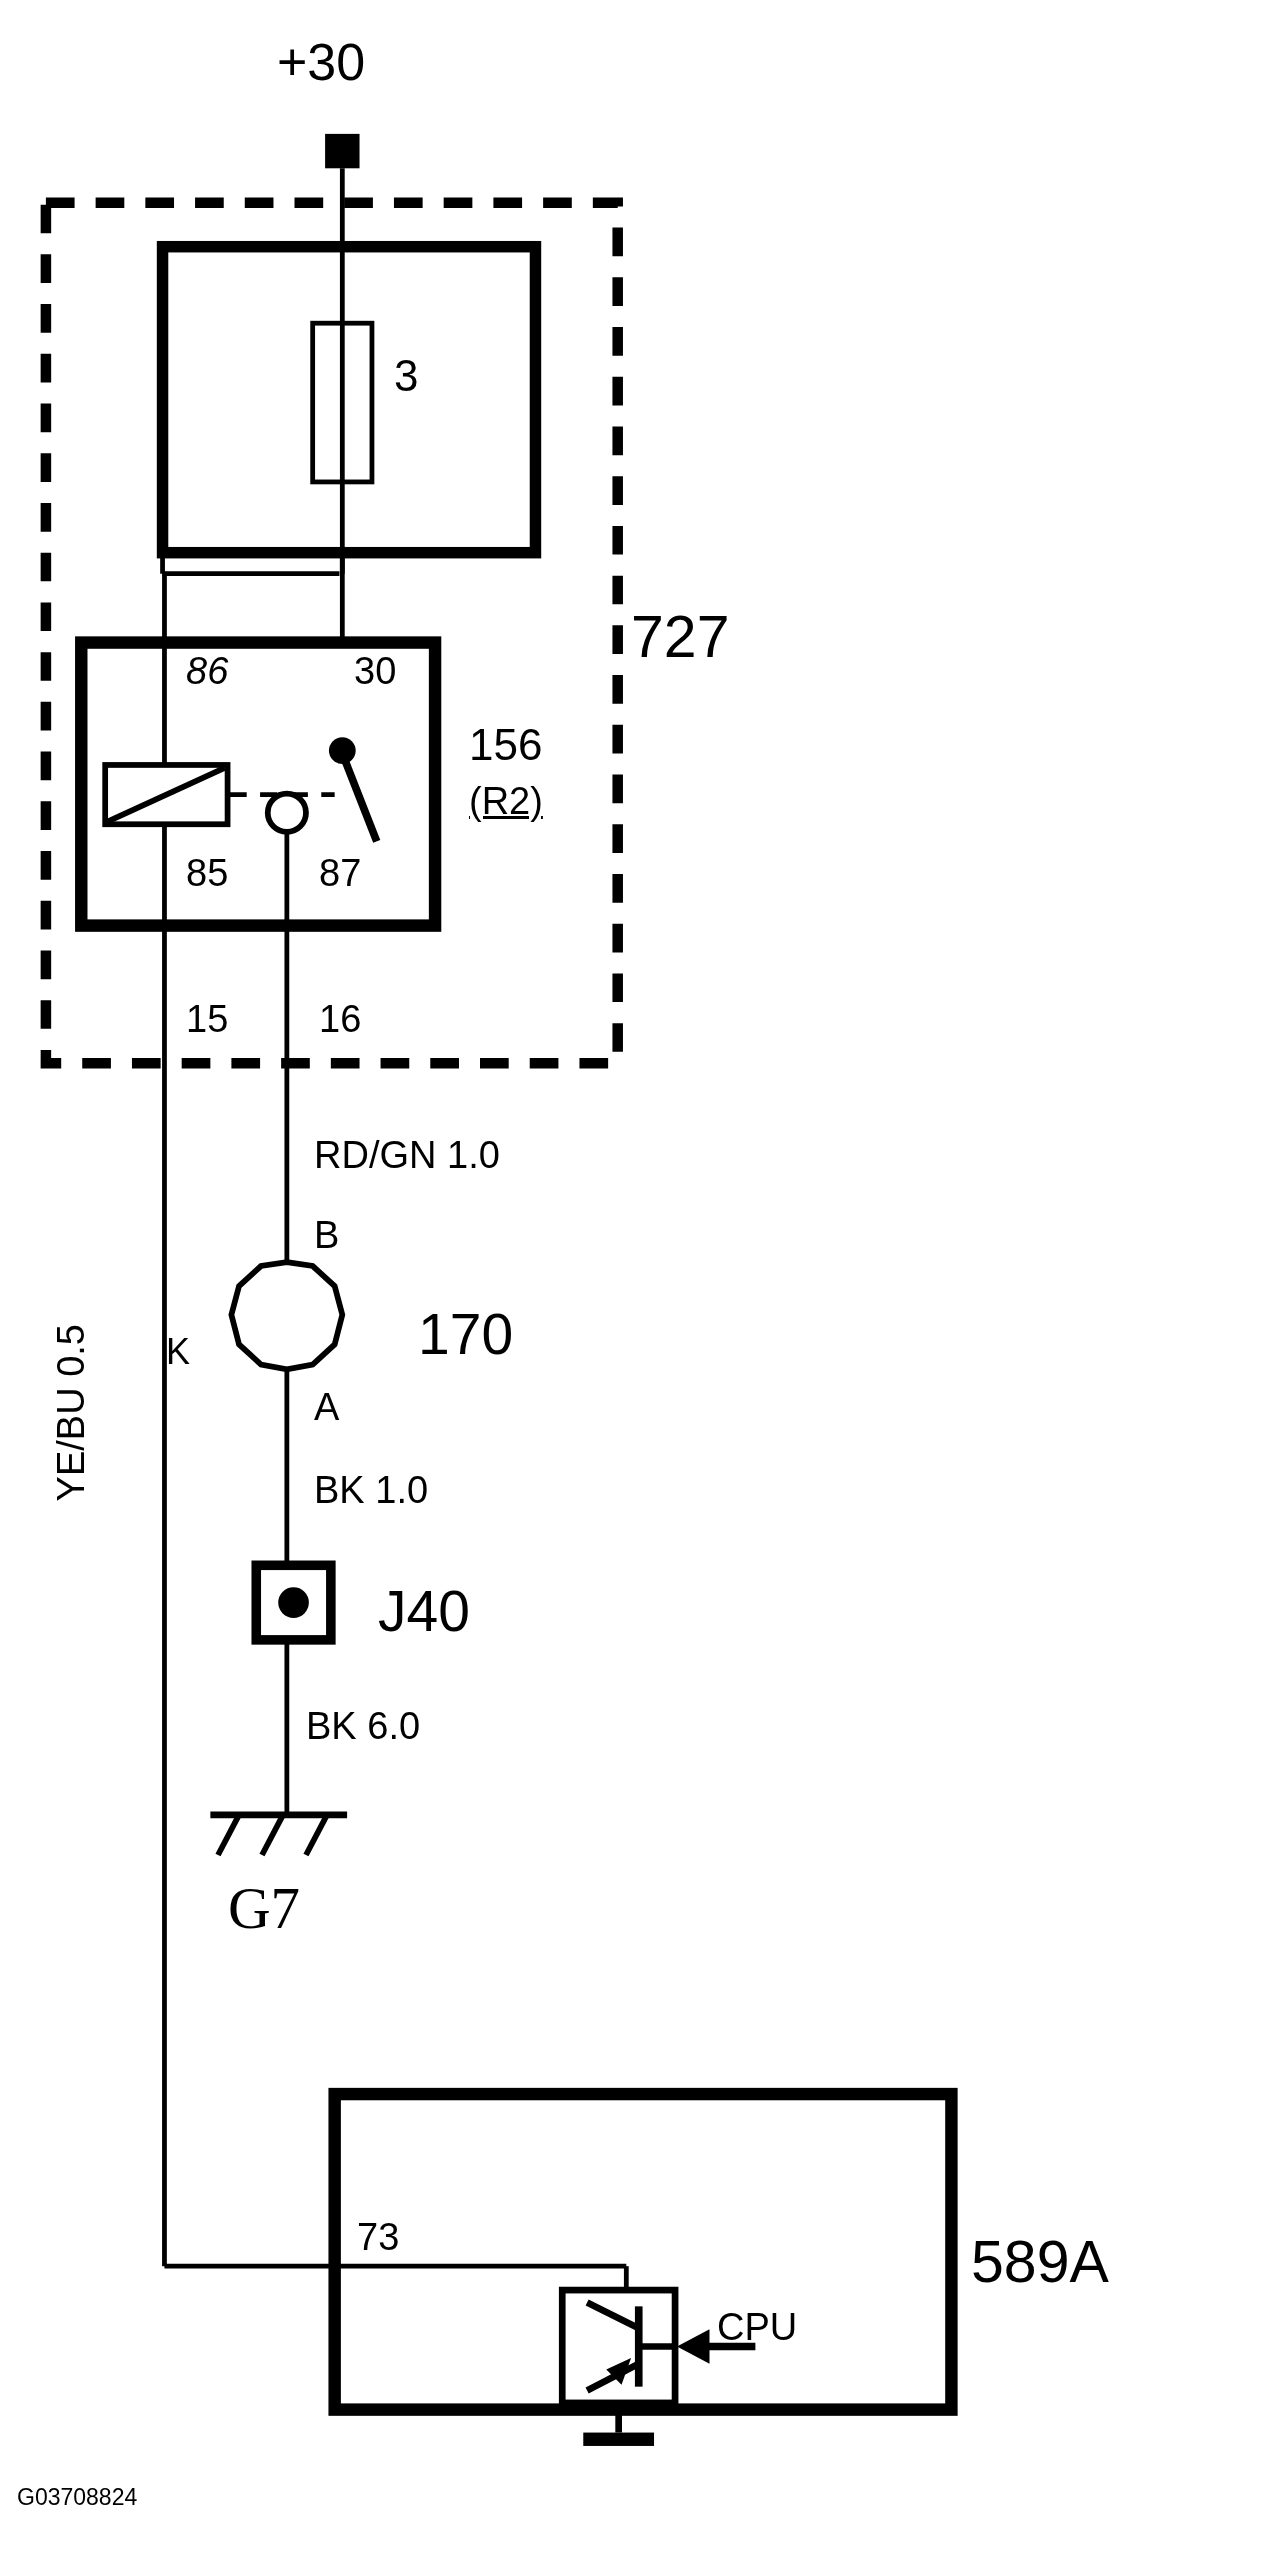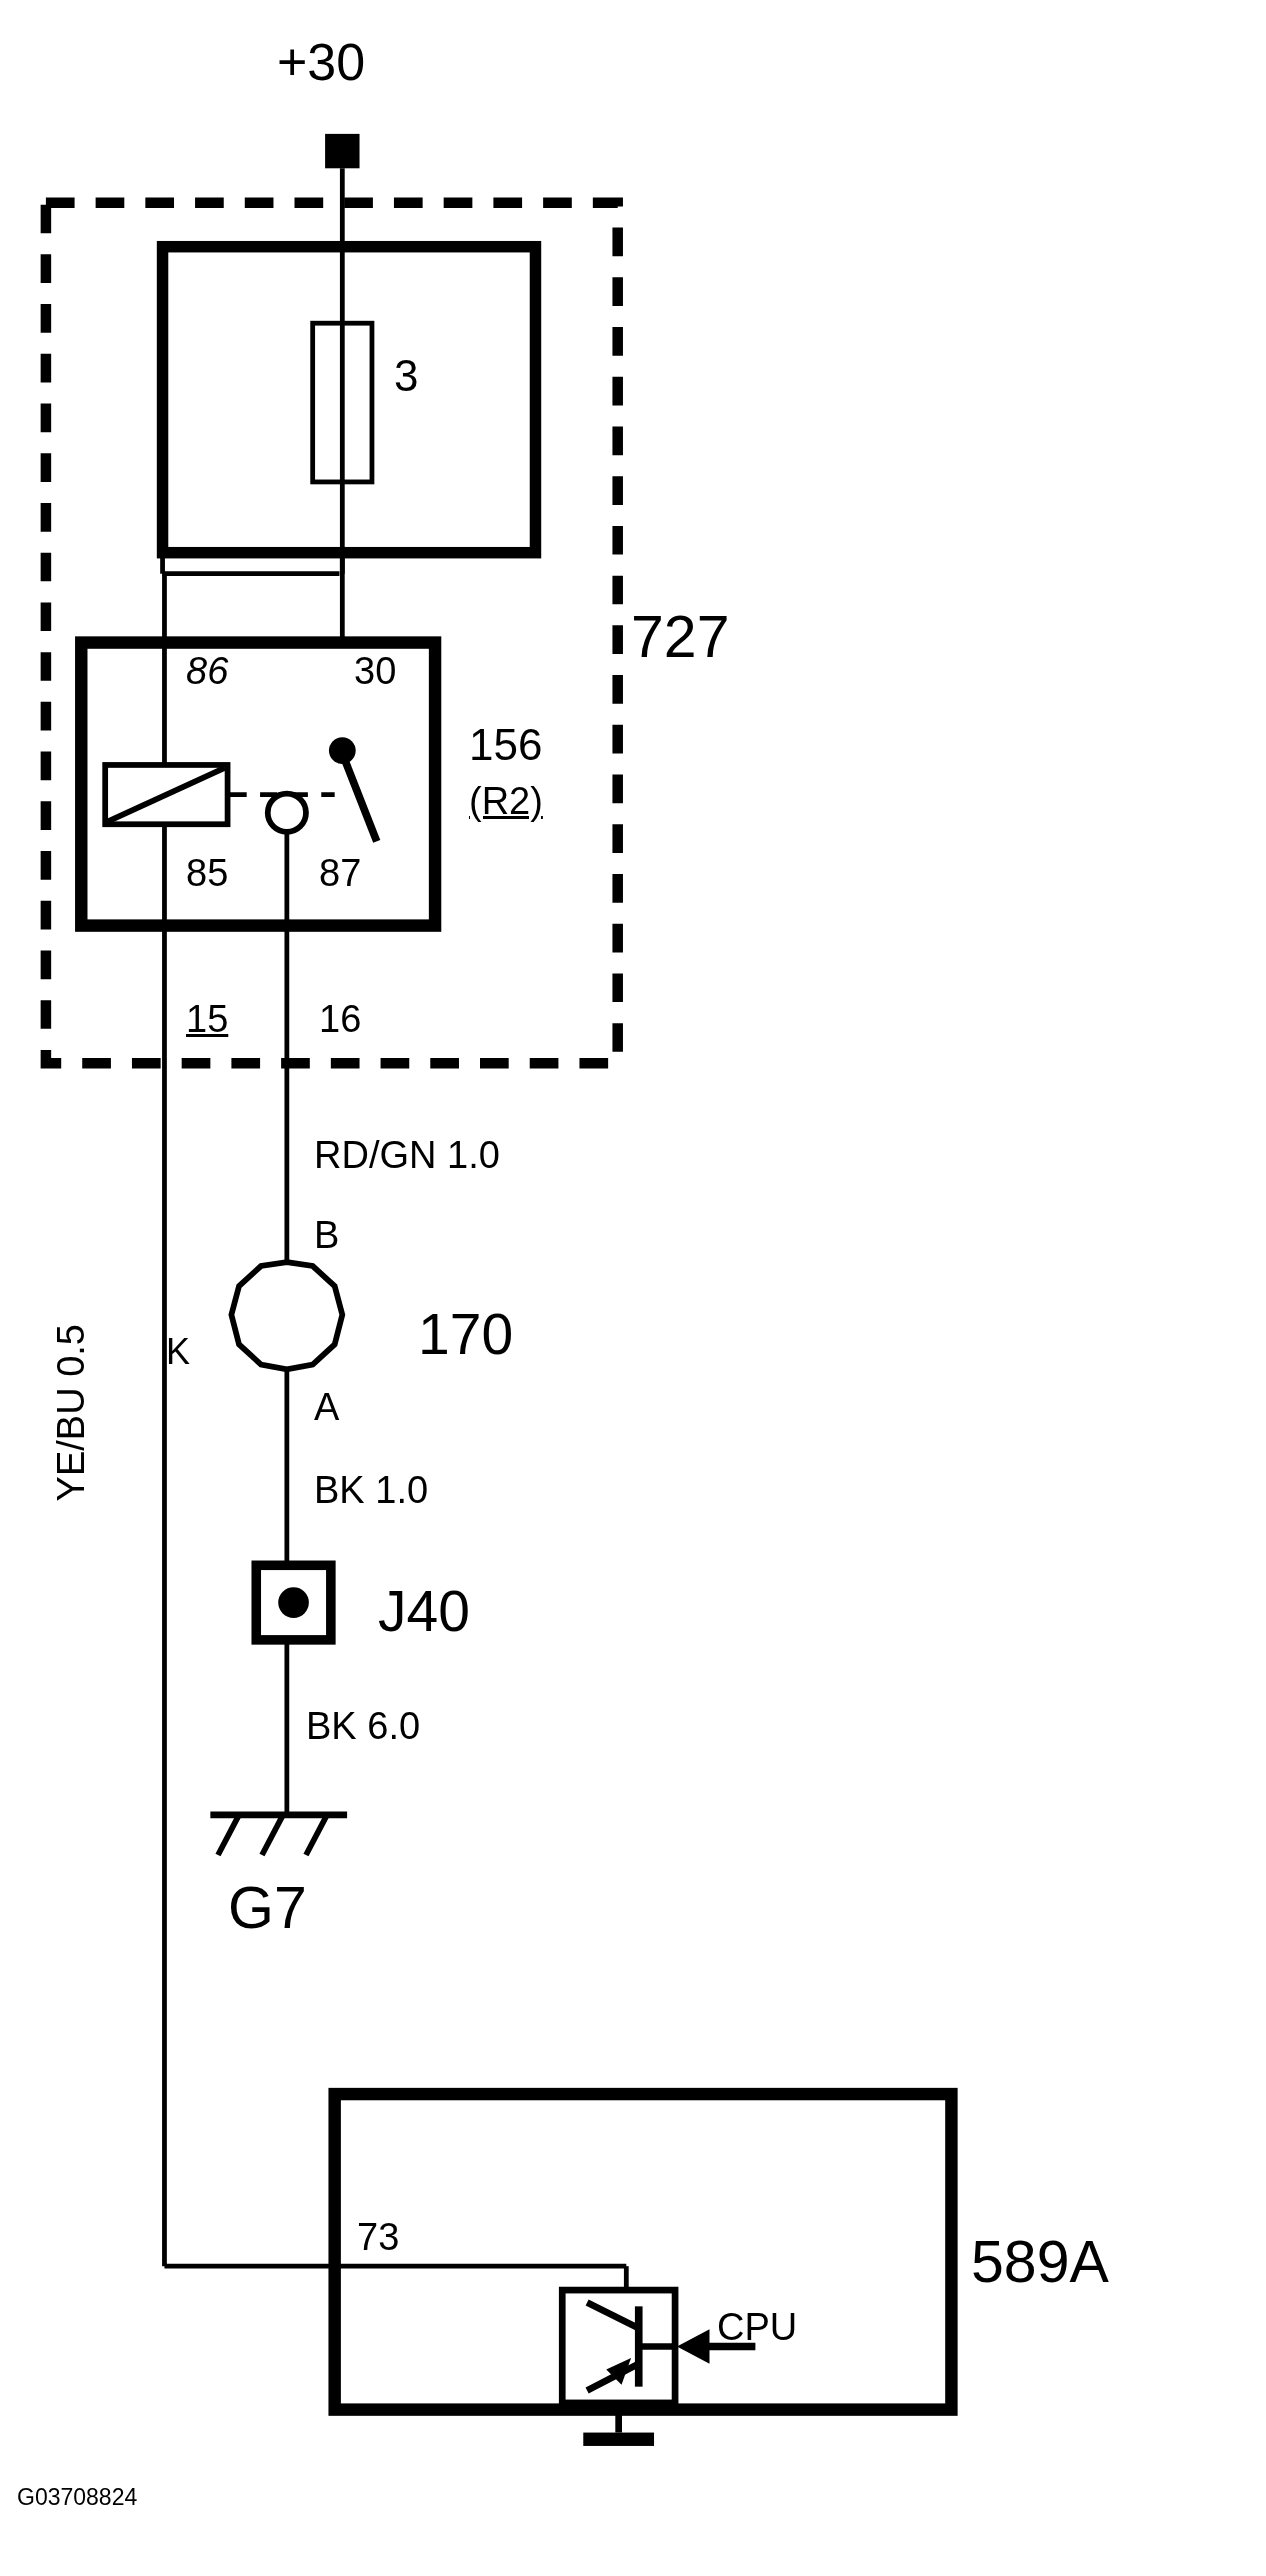--- a/index.html
+++ b/index.html
@@ -30,31 +30,31 @@
   }
   .t-plus30   { left: 277px;  top: 36px;   font-size: 52px; letter-spacing: 0px; }
   .t-fuse3    { left: 394px;  top: 354px;  font-size: 44px; }
   .t-727      { left: 631px;  top: 608px;  font-size: 59px; }
   .t-86       { left: 186px;  top: 652px;  font-size: 38px; font-style: italic; }
   .t-30       { left: 354px;  top: 652px;  font-size: 38px; }
   .t-85       { left: 186px;  top: 854px;  font-size: 38px; }
   .t-87       { left: 319px;  top: 854px;  font-size: 38px; }
   .t-156      { left: 469px;  top: 723px;  font-size: 44px; }
   .t-r2       { left: 469px;  top: 782px;  font-size: 38px; text-decoration: underline; }
-  .t-15       { left: 186px;  top: 1000px; font-size: 38px; text-decoration: underline; }
+  .t-15       { left: 186px;  top: 1000px; font-size: 38px; }
   .t-16       { left: 319px;  top: 1000px; font-size: 38px; }
   .t-rdgn     { left: 314px;  top: 1136px; font-size: 38px; }
   .t-B        { left: 314px;  top: 1216px; font-size: 38px; }
   .t-K        { left: 166px;  top: 1334px; font-size: 36px; }
   .t-170      { left: 418px;  top: 1306px; font-size: 57px; }
   .t-A        { left: 314px;  top: 1388px; font-size: 38px; }
   .t-bk10     { left: 314px;  top: 1471px; font-size: 38px; }
   .t-J40      { left: 378px;  top: 1583px; font-size: 57px; }
   .t-bk60     { left: 306px;  top: 1707px; font-size: 38px; }
-  .t-G7       { left: 228px;  top: 1879px; font-size: 59px; }
+  .t-G7       { left: 228px;  top: 1879px; font-size: 59px; font-family: Liberation Serif, serif; }
   .t-52       { left: 357px;  top: 2218px; font-size: 38px; }
   .t-CPU      { left: 717px;  top: 2264px; font-size: 38px; margin-top: 44px; }
   .t-589A     { left: 971px; top: 2233px; font-size: 59px; }
   .t-yebu {
     left: 52px; top: 1324px;
     font-size: 38px;
     transform-origin: left top;
     transform: rotate(-90deg) translate(-100%, 0);
   }
   .t-code     { left: 17px;   top: 2486px; font-size: 23px; }

